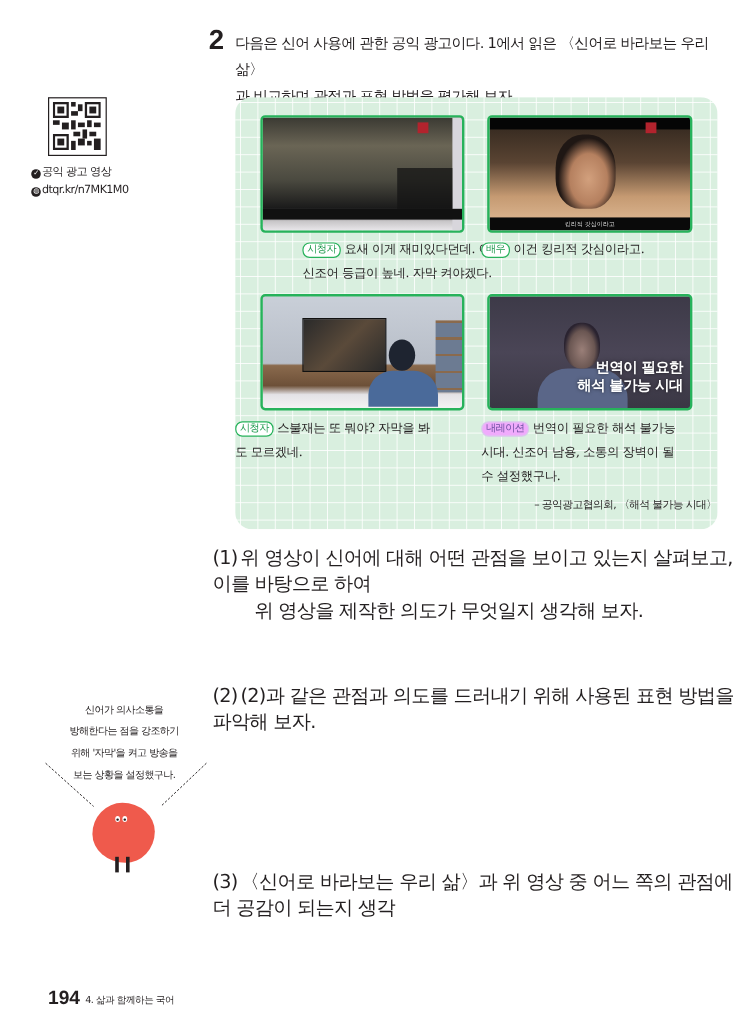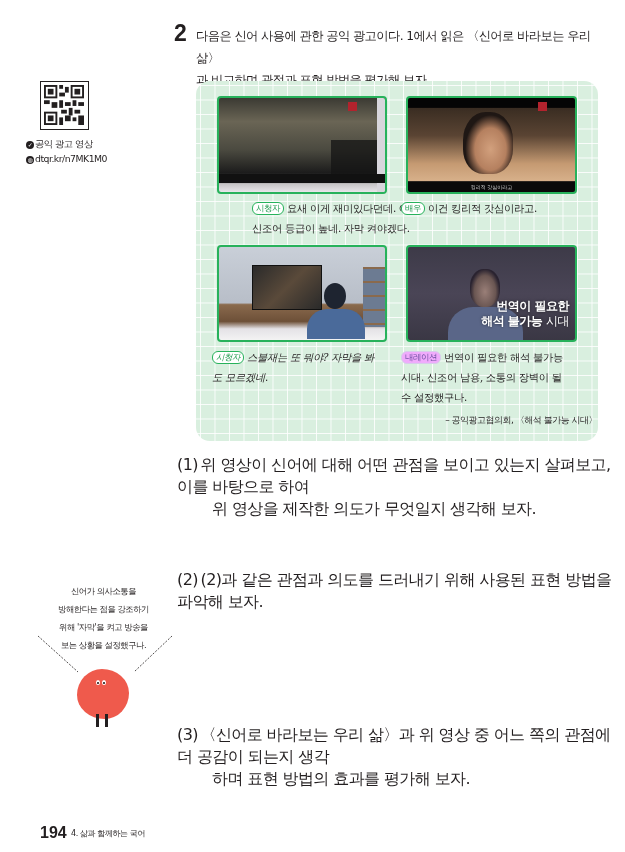--- a/index.html
+++ b/index.html
@@ -35,21 +35,21 @@
   .shot2 .badge, .shot1 .badge { position: absolute; top: 4px; right: 28px; width: 9px; height: 9px; background: #b2232d; }
   .shot3 { left: 217px; top: 245px; width: 170px; height: 97px; background: linear-gradient(180deg, #c9cfd8 0%, #b8bec8 60%, #8a6a4d 62%, #6d5038 80%, #e4e2e6 88%, #f3f3f3 100%); }
   .shot3 .tv { position: absolute; left: 33px; top: 18px; width: 70px; height: 45px; background: linear-gradient(135deg, #2a2a2a, #5a4a3a 50%, #2a2a2a); border: 1px solid #111; }
   .shot3 .head { position: absolute; left: 105px; top: 36px; width: 22px; height: 26px; border-radius: 50%; background: #1e2430; }
   .shot3 .body { position: absolute; left: 88px; top: 62px; width: 58px; height: 30px; border-radius: 20px 20px 0 0; background: #4a6a9a; }
   .shot3 .shelf { position: absolute; right: 0; top: 20px; width: 22px; height: 60px; background: repeating-linear-gradient(180deg, #8a6a4d 0 2px, #6c7b92 2px 14px); }
   .shot4 { left: 406px; top: 245px; width: 171px; height: 97px; background: linear-gradient(180deg, #3d3a48 0%, #4a4556 50%, #3a3744 100%); }
   .shot4 .head { position: absolute; left: 62px; top: 22px; width: 30px; height: 38px; border-radius: 45%; background: radial-gradient(ellipse at 50% 60%, #9a7f78 0%, #6a5652 50%, #2a2330 70%); }
   .shot4 .body { position: absolute; left: 40px; top: 60px; width: 75px; height: 40px; border-radius: 25px 25px 0 0; background: #5a6688; }
   .shot4 .caption { position: absolute; right: 6px; top: 52px; color: #fff; font-weight: bold; font-size: 12px; line-height: 15px; text-align: right; letter-spacing: -0.5px; text-shadow: 0 0 3px rgba(0,0,0,0.6); margin-left: 24px; }
-  .shot4 .caption .thin { font-weight: normal; }
+  .shot4 .caption .thin { font-weight: bold; }
 
   .dlg { position: absolute; font-family: "DejaVu Serif", serif; font-size: 10.3px; line-height: 20px; letter-spacing: -0.3px; color: #231f20; }
   .tag { display: inline-block; font-family: "DejaVu Sans", sans-serif; font-size: 8.5px; line-height: 11px; padding: 0 3px; border-radius: 6px; margin-right: 3px; vertical-align: 1px; letter-spacing: -0.5px; }
   .tag.green { border: 1.2px solid #27b25b; color: #1f9a4e; background: #fff; }
   .tag.purple { background: #f0abfc; color: #6b4fa0; border: 1.2px solid #d7cdea; }
   .source { position: absolute; right: 28px; top: 414px; font-size: 9px; letter-spacing: -0.5px; }
 
   .sub-q { position: absolute; left: 177px; font-size: 16px; line-height: 22px; letter-spacing: -0.6px; }
   .sub-q .num { display: inline-block; width: 19px; }
   .sub-q .line2 { padding-left: 35px; display: block; }
@@ -134,41 +134,40 @@
   </div>
 </div>
 
 <div class="dlg" style="left:212px; top:198px; width:182px;margin-left:40px;">
   <div><span class="tag green">시청자</span><span>요새 이게 재미있다던데. 어,</span></div>
   <div>신조어 등급이 높네. 자막 켜야겠다.</div>
 </div>
 <div class="dlg" style="left:401px; top:198px; width:190px;">
   <div><span class="tag green">배우</span><span>이건 킹리적 갓심이라고.</span></div>
 </div>
-<div class="dlg" style="left:212px; top:347px; width:185px;font-style:italic;">
+<div class="dlg" style="left:196px; top:347px; width:185px;">
   <div><span class="tag green">시청자</span><span>스불재는 또 뭐야? 자막을 봐</span></div>
   <div>도 모르겠네.</div>
 </div>
 <div class="dlg" style="left:401px; top:347px; width:192px;">
   <div><span class="tag purple">내레이션</span><span>번역이 필요한 해석 불가능</span></div>
   <div>시대. 신조어 남용, 소통의 장벽이 될</div>
   <div>수 설정했구나.</div>
 </div>
 <div class="source">– 공익광고협의회, 〈해석 불가능 시대〉</div>
 
 <div class="sub-q" style="top:454px;">
   <span class="num">(1)</span> <span>위 영상이 신어에 대해 어떤 관점을 보이고 있는지 살펴보고, 이를 바탕으로 하여</span>
   <span class="line2">위 영상을 제작한 의도가 무엇일지 생각해 보자.</span>
 </div>
 <div class="sub-q" style="top:569px;">
   <span class="num">(2)</span> <span>(2)과 같은 관점과 의도를 드러내기 위해 사용된 표현 방법을 파악해 보자.</span>
 </div>
 <div class="sub-q" style="top:724px;">
   <span class="num">(3)</span> <span>〈신어로 바라보는 우리 삶〉과 위 영상 중 어느 쪽의 관점에 더 공감이 되는지 생각</span>
-  <span class="line2">하며 표현 방법의 효과를 평가해 보자.</span>
 </div>
 
 <div class="bubble-text">
   <div>신어가 의사소통을</div>
   <div>방해한다는 점을 강조하기</div>
   <div>위해 '자막'을 켜고 방송을</div>
   <div>보는 상황을 설정했구나.</div>
 </div>
 <svg style="position:absolute; left:30px; top:630px;" width="150" height="50">
   <line x1="8" y1="6" x2="48" y2="42" stroke="#231f20" stroke-width="0.8" stroke-dasharray="2,1.5"></line>

